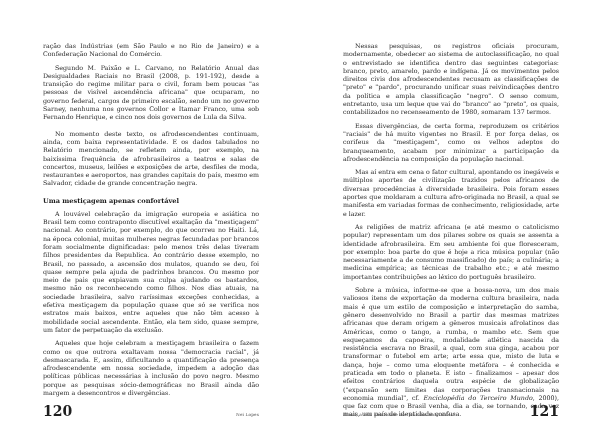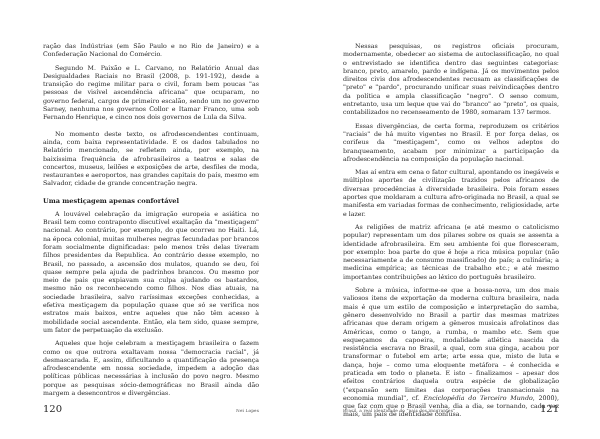--- a/index.html
+++ b/index.html
@@ -11,21 +11,21 @@
   .col { position:absolute; top:42px; width:216px; font-size:6.3px; line-height:8.3px; text-align:justify; }
   .left .col { left:43px; }
   .right .col { left:43px; top:42px; }
   .col p { margin:0 0 5px 0; text-indent:12px; hyphens:auto; }
   .col p.noindent { text-indent:0; }
   .col h3 { font-size:6.6px; font-weight:bold; margin:9px 0 5px 0; line-height:8px; color:#1e1e1e; }
   .col p.gap { margin-top:8px; }
   .footer { position:absolute; top:403px; width:216px; display:flex; justify-content:space-between; align-items:baseline; }
   .left .footer { left:43px; }
   .right .footer { left:43px; }
-  .pnum { font-size:10px; font-weight:normal; color:#1e1e1e; }
+  .pnum { font-size:14px; font-weight:bold; color:#1e1e1e; }
   .running { font-size:4.3px; color:#555; letter-spacing:0.1px; }
   em { font-style:italic; }
 </style>
 </head>
 <body>
 
 <div class="page left">
   <div class="col">
     <p class="noindent">ração das Indústrias (em São Paulo e no Rio de Janeiro) e a Confederação Nacional do Comércio.</p>
     <p>Segundo M. Paixão e L. Carvano, no Relatório Anual das Desigualdades Raciais no Brasil (2008, p. 191-192), desde a transição do regime militar para o civil, foram bem poucas "as pessoas de visível ascendência africana" que ocuparam, no governo federal, cargos de primeiro escalão, sendo um no governo Sarney, nenhuma nos governos Collor e Itamar Franco, uma sob Fernando Henrique, e cinco nos dois governos de Lula da Silva.</p>

